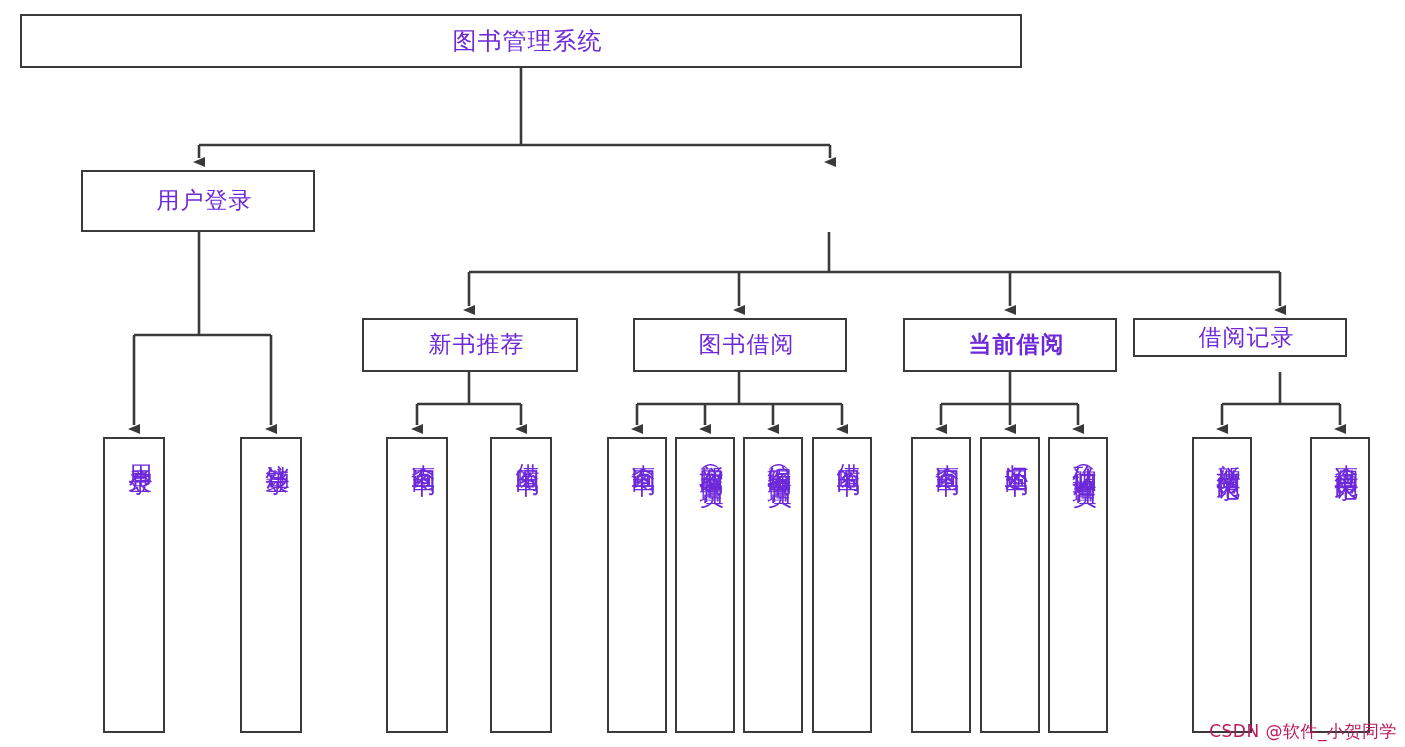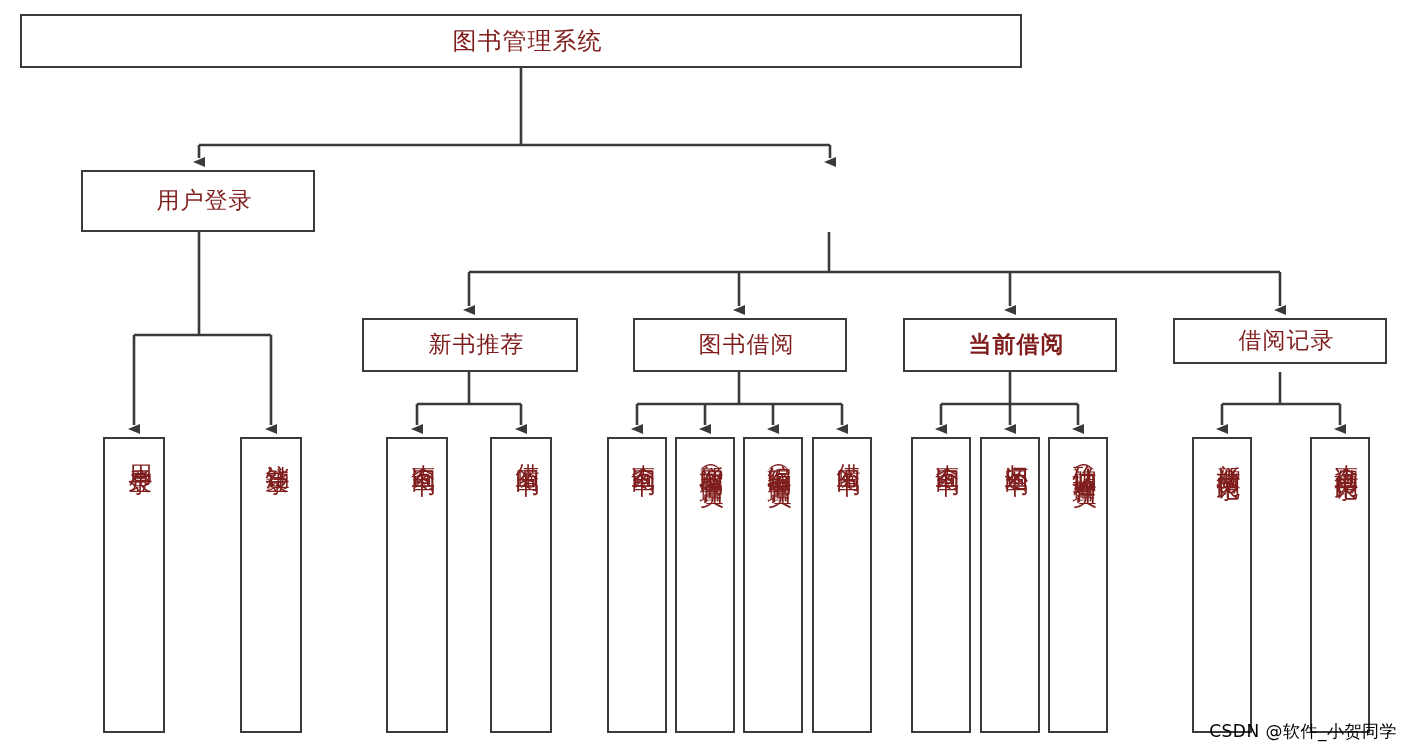--- a/index.html
+++ b/index.html
@@ -27,21 +27,21 @@
     pointer-events: none;
   }
   .node {
     position: absolute;
     box-sizing: border-box;
     background: #ffffff;
     border: 2.5px solid #3a3a3a;
     display: flex;
     align-items: center;
     justify-content: center;
-    color: #7f1d1d;
+    color: #6d28d9;
     padding-left: 13px;
   }
   .node .label {
     display: block;
     text-align: center;
     line-height: 1.28;
     white-space: nowrap;
   }
   
   .node.horiz .label {
@@ -63,21 +63,21 @@
     text-orientation: upright;
     font-size: 24px;
     letter-spacing: 3px;
     line-height: 1;
   }
   .watermark {
     position: absolute;
     right: 8px;
     bottom: 4px;
     font-size: 17px;
-    color: #000000;
+    color: #be185d;
     letter-spacing: 0.5px;
     white-space: nowrap;
   }
 </style>
 </head>
 <body>
 
 <div id="canvas">
 
   <svg class="links" viewBox="0 0 1405 747">
@@ -140,21 +140,21 @@
 
   <div class="node horiz" style="left:362px; top:318px; width:216px; height:54px;">
     <span class="label">新书推荐</span>
   </div>
   <div class="node horiz" style="left:633px; top:318px; width:214px; height:54px;">
     <span class="label">图书借阅</span>
   </div>
   <div class="node horiz" style="left:903px; top:318px; width:214px; height:54px;font-weight:bold;">
     <span class="label">当前借阅</span>
   </div>
-  <div class="node horiz" style="left:1173px; top:318px; width:214px; height:46px;">
+  <div class="node horiz" style="left:1133px; top:318px; width:214px; height:39px;">
     <span class="label">借阅记录</span>
   </div>
 
   <div class="node vert" style="left:103px; top:437px; width:62px; height:296px;">
     <span class="label">用户登录</span>
   </div>
   <div class="node vert" style="left:240px; top:437px; width:62px; height:296px;">
     <span class="label">注销登录</span>
   </div>
 

